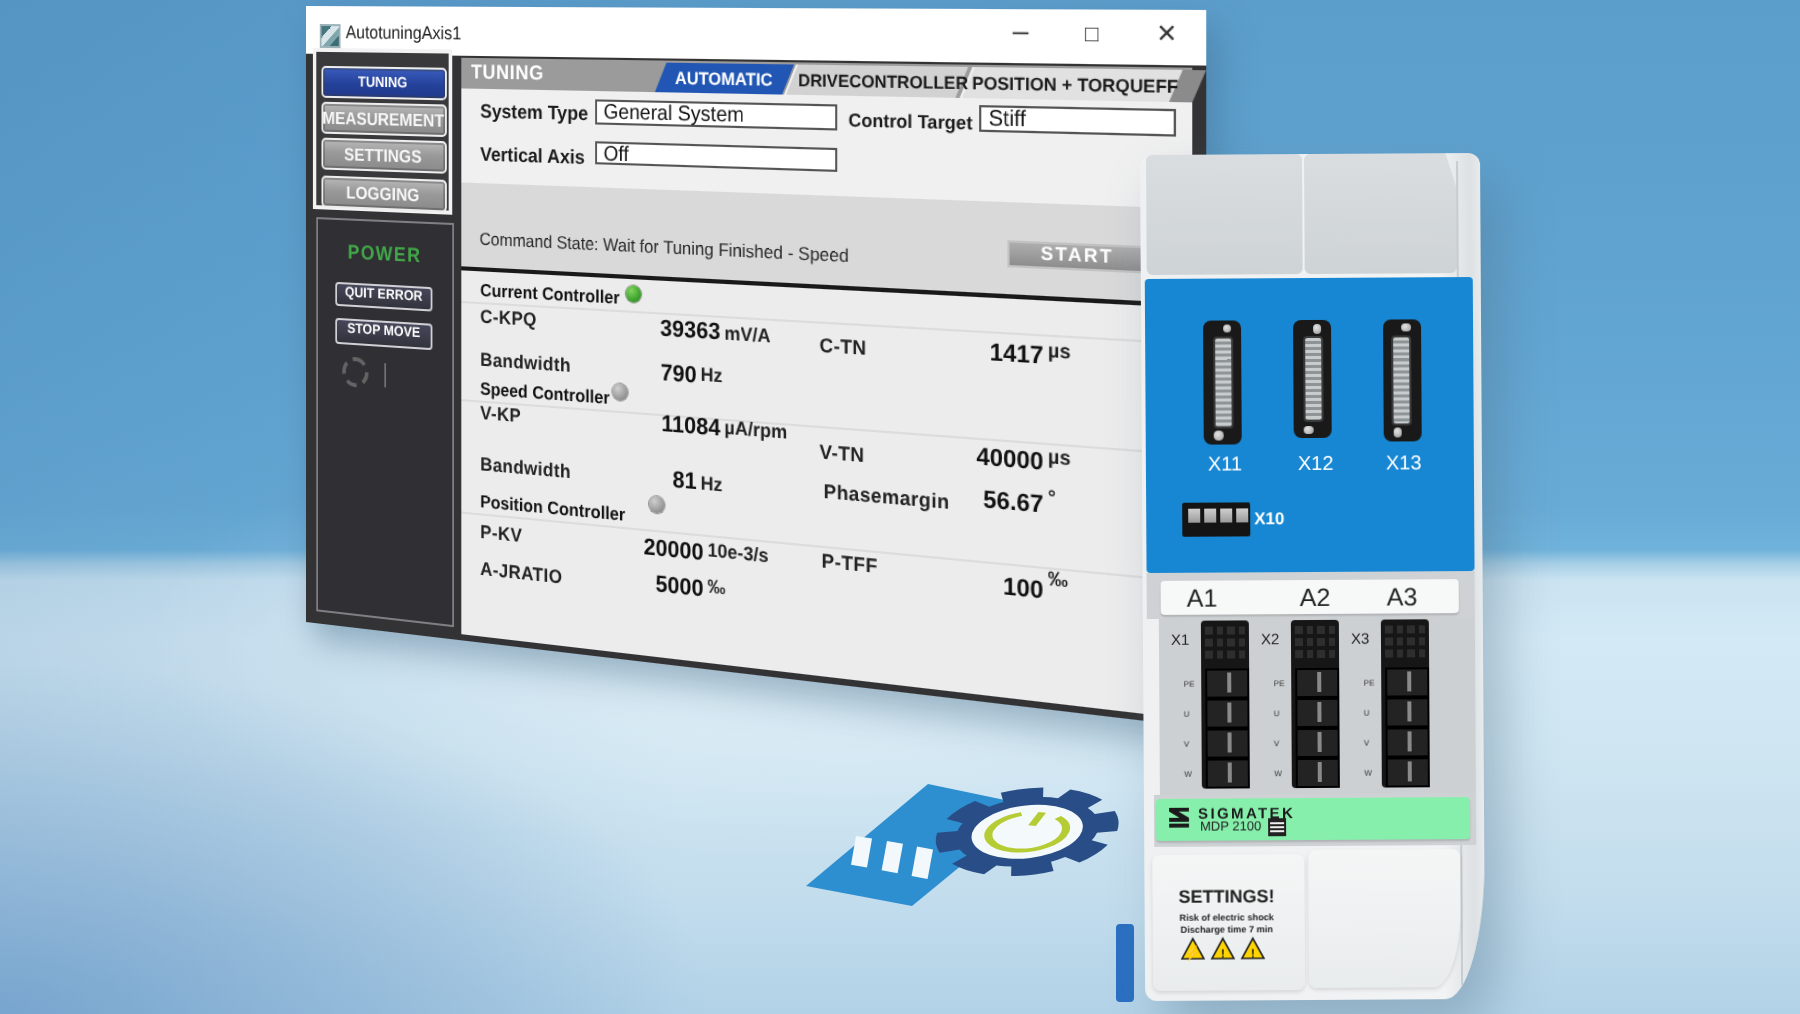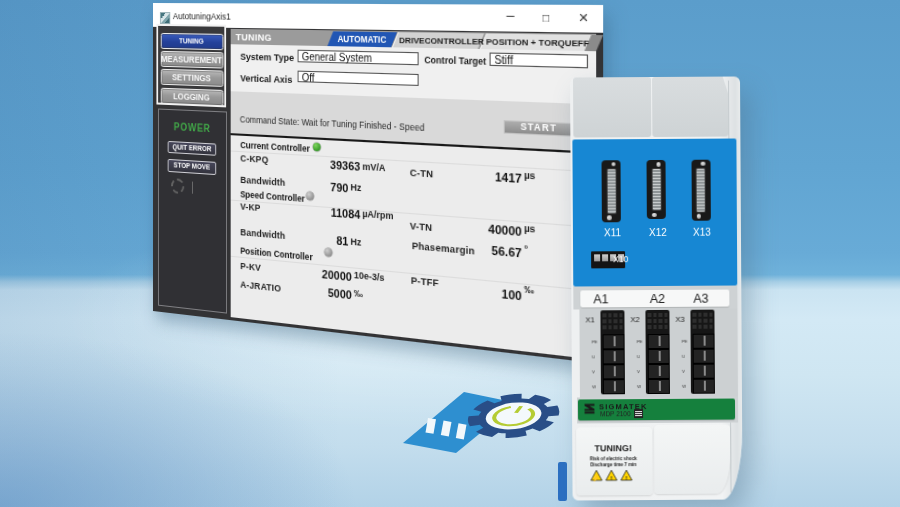--- a/index.html
+++ b/index.html
@@ -77,21 +77,21 @@
 #plateA{position:absolute;left:7px;top:4px;width:149px;height:17px;background:#f7f8f8;border-radius:2px;box-shadow:0 1px 1px rgba(0,0,0,0.15);}
 .albl{position:absolute;top:1.5px;font-size:12.5px;color:#222;}
 #terms{position:absolute;left:8px;top:232px;width:158px;height:88px;background:#ccd0d2;}
 .tblock{position:absolute;top:1px;width:24px;height:84px;background:#161616;border-radius:2px;}
 .tslot{position:absolute;left:2px;width:20px;height:13px;background:#232323;border:1px solid #000;}
 .tslot i{position:absolute;left:10px;top:1px;width:2px;height:10px;background:#8a8a8a;}
 .pin{position:absolute;width:3.5px;height:3.5px;background:#2e2e2e;}
 .xtl{position:absolute;font-size:7.5px;color:#222;}
 .ptl{position:absolute;font-size:4.5px;color:#333;transform:scale(0.9);}
 #sigstrip{position:absolute;left:5px;top:320px;width:161px;height:26px;background:#ced2d4;}
-#sigplate{position:absolute;left:1px;top:1.5px;width:157px;height:21px;background:#15803d;border-radius:2px;box-shadow:0 1px 1px rgba(0,0,0,0.15);}
+#sigplate{position:absolute;left:1px;top:1.5px;width:157px;height:21px;background:#86efac;border-radius:2px;box-shadow:0 1px 1px rgba(0,0,0,0.15);}
 #bottomsec{position:absolute;left:1px;top:346px;width:167px;height:74px;}
 .bblock{position:absolute;background:linear-gradient(#f4f6f6,#e9eced);border-radius:4px;box-shadow:0 1px 2px rgba(0,0,0,0.12);}
 #caut{position:absolute;left:14px;top:20px;width:52px;text-align:center;}
 #caut .c1{font-size:9px;font-weight:bold;color:#222;}
 #caut .c2{font-size:4.6px;font-weight:bold;color:#222;margin-top:2.5px;}
 #bluebar{position:absolute;left:558px;top:462px;width:9px;height:39px;background:#2a6fc2;border-radius:2px;}
 </style>
 </head>
 <body>
 <svg class="abs" style="left:385px;top:376px;" width="180" height="100" viewBox="385 376 180 100">
@@ -220,21 +220,21 @@
       </div>
     <div class="xlbl" style="left:31px;top:88px;">X11</div>
     <div class="xlbl" style="left:76px;top:88px;">X12</div>
     <div class="xlbl" style="left:120px;top:88px;">X13</div>
     <div id="x10">
         <i style="left:3px;"></i>
         <i style="left:11px;"></i>
         <i style="left:19px;"></i>
         <i style="left:27px;"></i>
       </div>
-    <div class="xlbl" style="left:40px;top:115px;font-size:8.5px;">X10</div>
+    <div class="xlbl" style="left:54px;top:115px;font-size:8.5px;font-weight:bold;">X10</div>
   </div>
   <div id="bandA">
     <div id="plateA">
       <div class="albl" style="left:13px;">A1</div>
       <div class="albl" style="left:69.5px;">A2</div>
       <div class="albl" style="left:113px;">A3</div>
     </div>
   </div>
   <div id="terms">
       <div class="tblock" style="left:21px;">
@@ -339,21 +339,21 @@
       <div style="position:absolute;left:21px;top:3.5px;font-size:7.5px;font-weight:bold;letter-spacing:1.2px;color:#1a1a1a;">SIGMATEK</div>
       <div style="position:absolute;left:22px;top:11.5px;font-size:6.5px;color:#222;">MDP 2100</div>
       <div style="position:absolute;left:57px;top:11.5px;width:7px;height:7px;background:
         repeating-linear-gradient(0deg,#222 0 1px,#eee 1px 2px);outline:1px solid #222;"></div>
     </div>
   </div>
   <div id="bottomsec">
     <div class="bblock" style="left:3px;top:3.5px;width:76px;height:68px;"></div>
     <div class="bblock" style="left:80.5px;top:2px;width:76px;height:69px;border-bottom-right-radius:14px 40px;"></div>
     <div id="caut">
-      <div class="c1">TUNING!</div>
+      <div class="c1">SETTINGS!</div>
       <div class="c2">Risk of electric shock</div>
       <div class="c2" style="margin-top:1px;">Discharge time 7 min</div>
       <svg width="46" height="12" viewBox="0 0 46 12" style="margin-top:1.5px;">
         <g stroke="#222" stroke-width="0.8" fill="#ffd400">
           <polygon points="6,1 11.5,11 0.5,11"></polygon>
           <polygon points="21,1 26.5,11 15.5,11"></polygon>
           <polygon points="36,1 41.5,11 30.5,11"></polygon>
         </g>
         <g fill="#222" font-size="7" font-weight="bold" text-anchor="middle" font-family="Liberation Sans">
           <text x="6" y="10.5">⚡</text>

